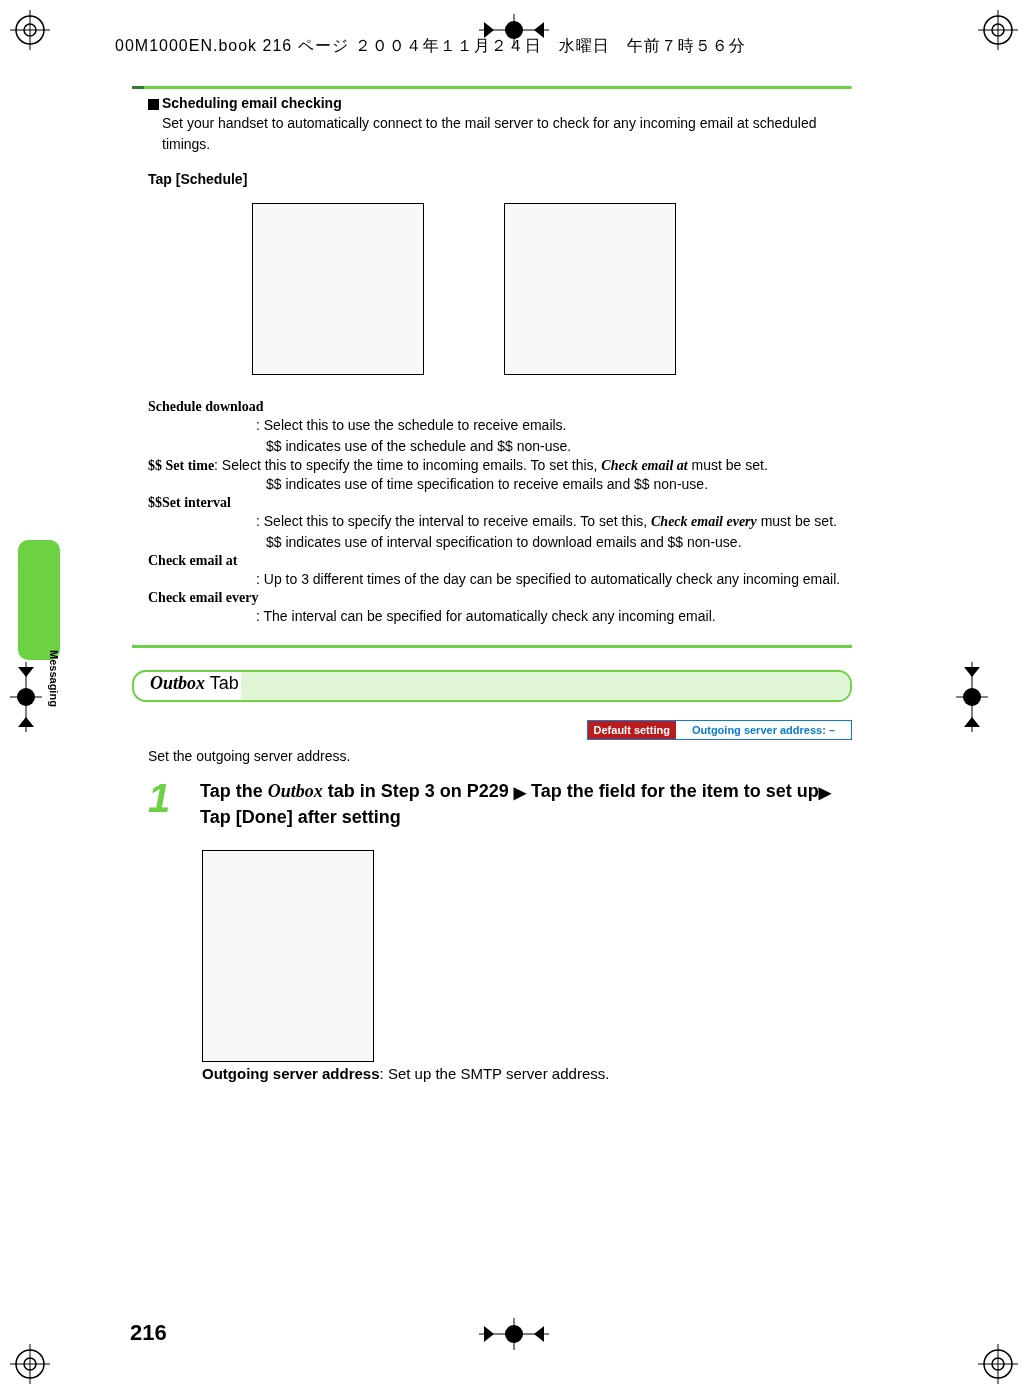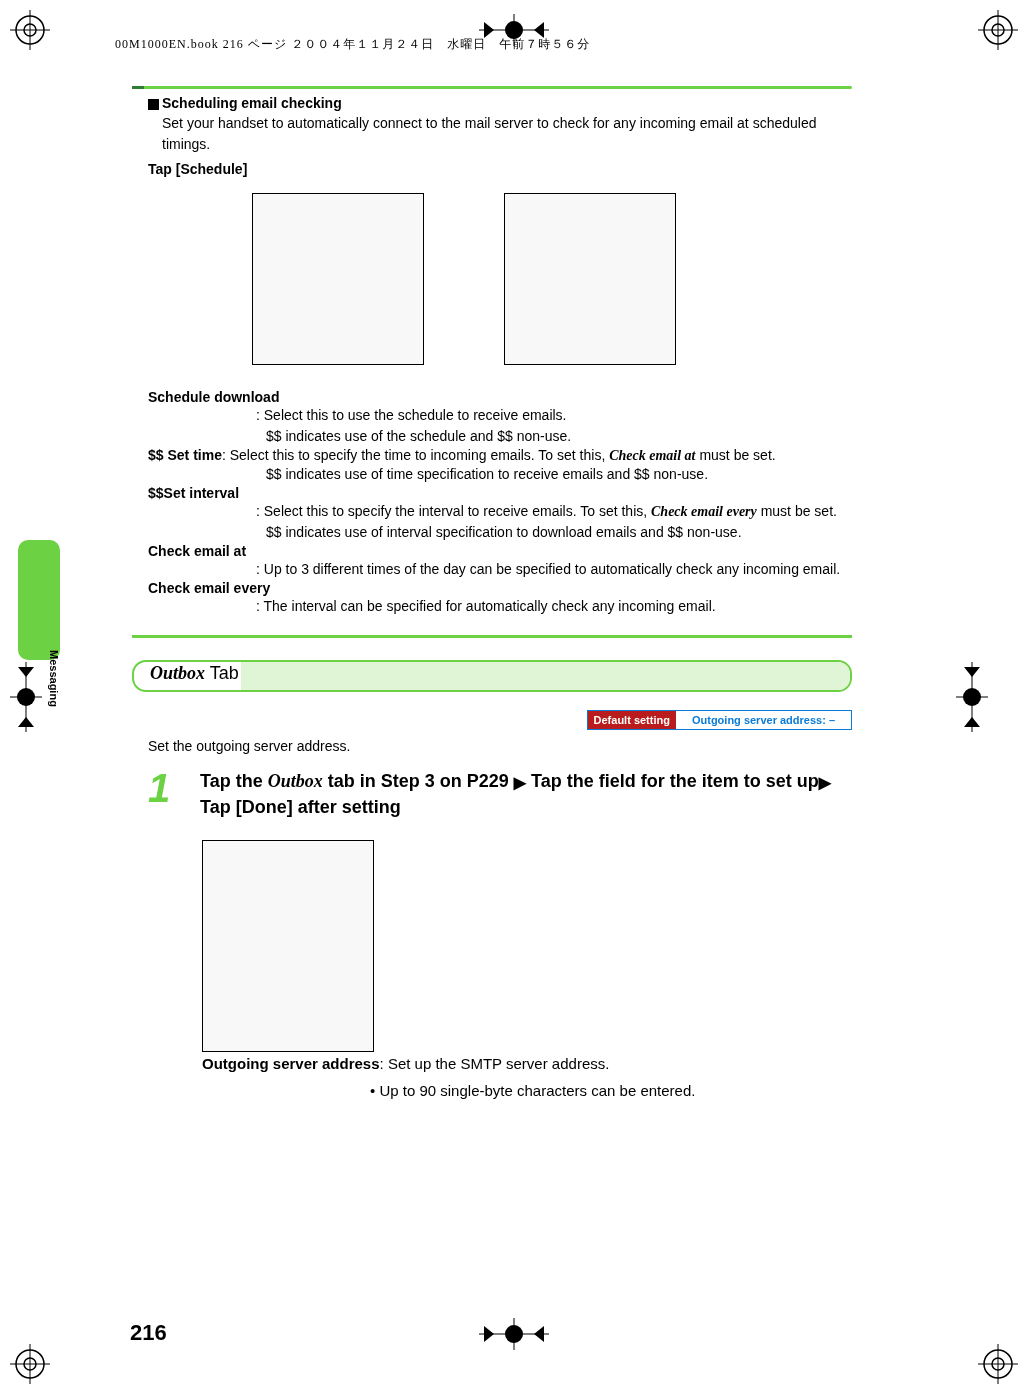--- a/index.html
+++ b/index.html
@@ -29,22 +29,22 @@
     height: 70px;
   }
   .cx-t { top: 10px; left: 50%; transform: translateX(-50%); }
   .cx-b { bottom: 10px; left: 50%; transform: translateX(-50%); }
   .cx-l { top: 50%; left: 6px; transform: translateY(-50%); }
   .cx-r { top: 50%; right: 6px; transform: translateY(-50%); }
   .header-line {
     position: absolute;
     top: 36px;
     left: 115px;
-    font-size: 12px;
-    font-family: Liberation Serif, serif;
+    font-size: 16px;
+    font-family: Liberation Sans, sans-serif;
     letter-spacing: 1px;
   }
   .page {
     position: absolute;
     top: 86px;
     left: 132px;
     width: 720px;
   }
   .green-rule {
     height: 3px;
@@ -64,36 +64,36 @@
     width:11px;height:11px;background:#000;margin-right:3px;vertical-align:middle;
   }
   .bodytext {
     padding-left: 30px;
     line-height: 1.5;
   }
   .bold { font-weight: bold; }
   .tap-line {
     padding-left: 16px;
     font-weight: bold;
-    margin-top: 6px;
+    margin-top: 16px;
   }
   .placeholders {
     display: flex;
     gap: 80px;
     padding-left: 120px;
     margin: 16px 0 24px 0;
   }
   .ph {
     border: 1px solid #000;
     width: 170px;
     height: 170px;
     background: #f8f8f8;
   }
   .dl-block { padding-left: 16px; }
-  .dl-term { font-weight: bold; }
+  .dl-term { font-weight: bold; font-family: Liberation Serif, serif; }
   .dl-def {
     padding-left: 118px;
     text-indent: -10px;
     line-height: 1.5;
   }
   .dl-def2 {
     padding-left: 118px;
     line-height: 1.5;
   }
   .italic { font-style: italic; font-family: Georgia, serif; font-weight: bold; }
@@ -366,19 +366,18 @@
     <div class="step-num">1</div>
     <div class="step-text">
       <span>Tap the </span><span class="it2">Outbox</span><span> tab in Step 3 on P229 </span><span class="arrow-glyph">▶</span><span> Tap the field for the item to set up</span><span class="arrow-glyph">▶</span><span> Tap [Done] after setting</span>
     </div>
   </div>
 
   <div class="outgoing-row">
     <div class="ph2"></div>
     <div class="out-def">
       <span class="bold">Outgoing server address</span><span>: Set up the SMTP server address.</span>
-      <div style="padding-left:180px; text-indent:-12px; margin-top:4px;">• Up to 90 single-byte characters can be entered.</div>
     </div>
   </div>
 
 </div>
 
 <div class="page-num">216</div>
 
 </body></html>

